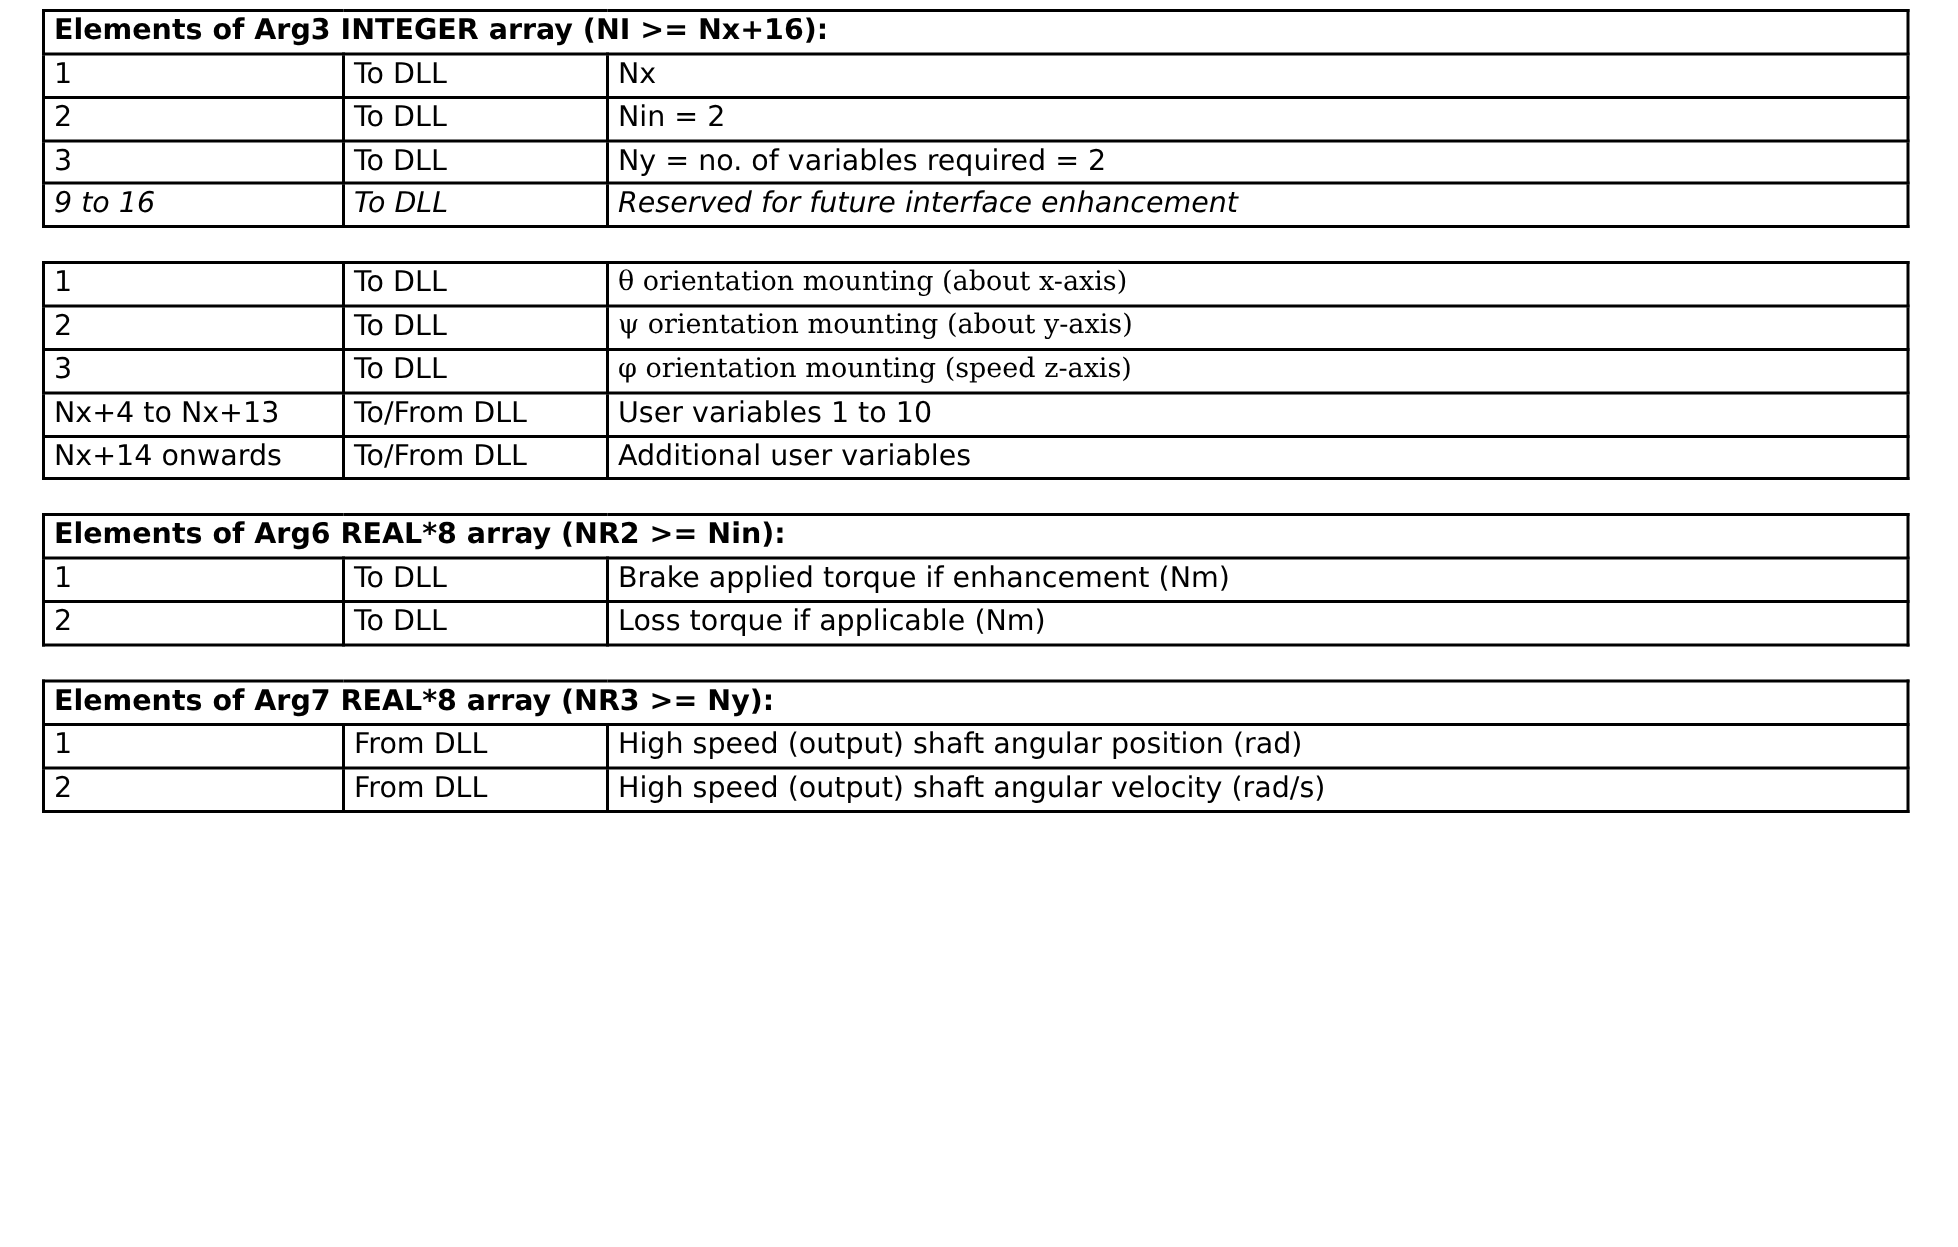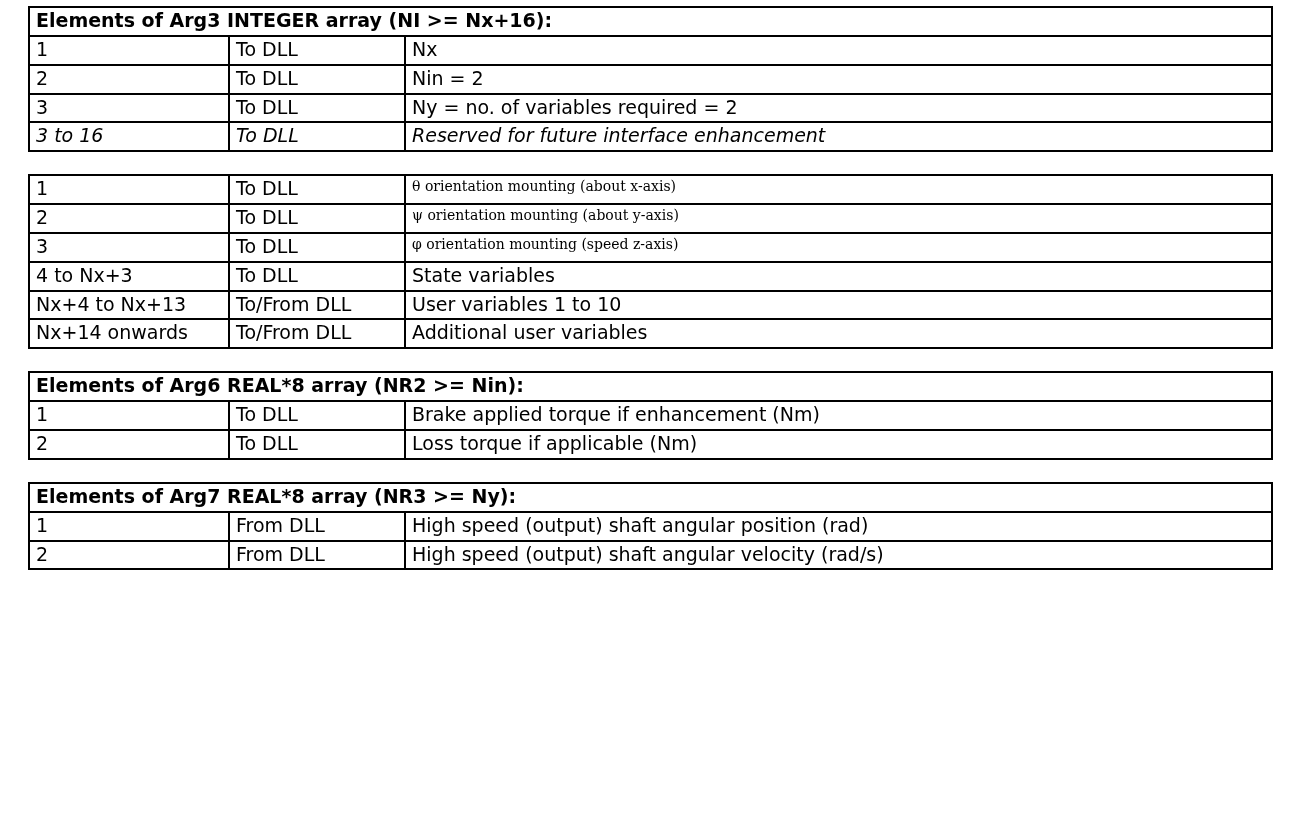--- a/index.html
+++ b/index.html
@@ -41,21 +41,21 @@
   col.c3 { width: 867px; }
 
   td.hdr {
     font-weight: bold;
   }
   td.italic {
     font-style: italic;
   }
   .serifcell {
     font-family: "DejaVu Serif", serif;
-    font-size: 14px;
+    font-size: 18px;
     margin-top: 47px;
   }
   .block {
     margin: 0;
   }
   .spacer {
     height: 22px;
     width: 1243px;
   }
 </style>
@@ -83,21 +83,21 @@
             <td>2</td>
             <td>To DLL</td>
             <td>Nin = 2</td>
           </tr>
           <tr>
             <td>3</td>
             <td>To DLL</td>
             <td>Ny = no. of variables required = 2</td>
           </tr>
           <tr>
-            <td class="italic">3 to 16</td>
+            <td class="italic">9 to 16</td>
             <td class="italic">To DLL</td>
             <td class="italic">Reserved  for future interface enhancement</td>
           </tr>
         </tbody>
       </table>
       <div class="spacer"></div>
       <table class="spec block">
         <colgroup>
           <col class="c1">
           <col class="c2">
@@ -111,25 +111,20 @@
           </tr>
           <tr>
             <td>2</td>
             <td>To DLL</td>
             <td class="serifcell">ψ orientation mounting (about y-axis)</td>
           </tr>
           <tr>
             <td>3</td>
             <td>To DLL</td>
             <td class="serifcell">φ orientation mounting (speed z-axis)</td>
-          </tr>
-          <tr>
-            <td>4 to Nx+3</td>
-            <td>To DLL</td>
-            <td>State variables</td>
           </tr>
           <tr>
             <td>Nx+4 to Nx+13</td>
             <td>To/From DLL</td>
             <td>User variables 1 to 10</td>
           </tr>
           <tr>
             <td>Nx+14 onwards</td>
             <td>To/From DLL</td>
             <td>Additional user variables</td>

